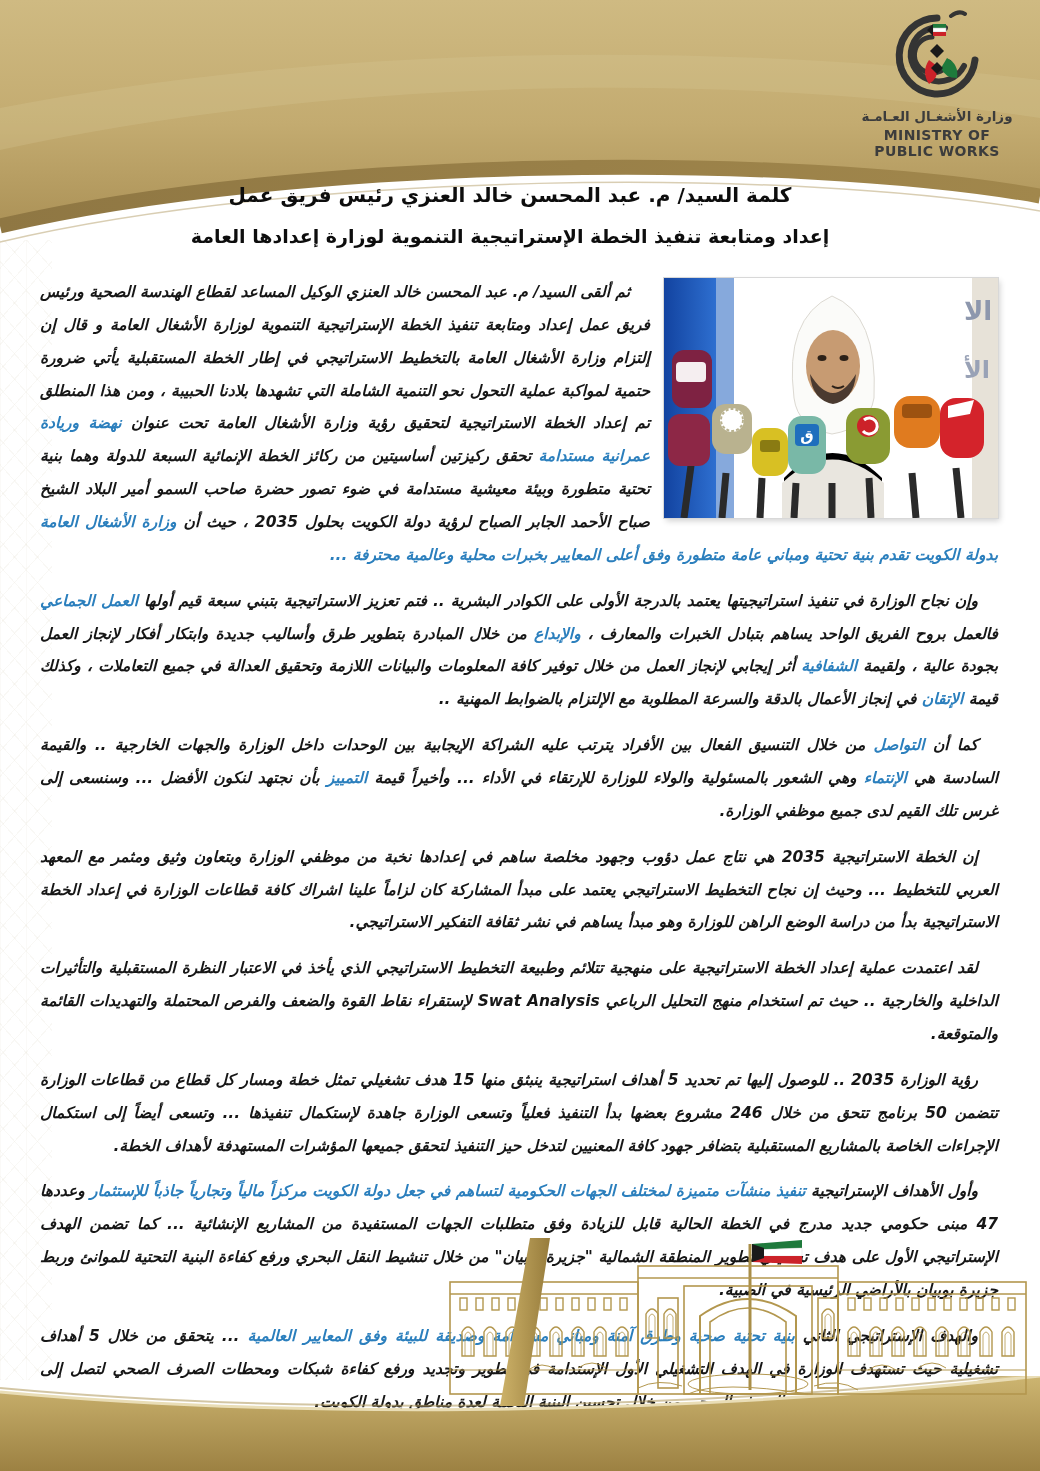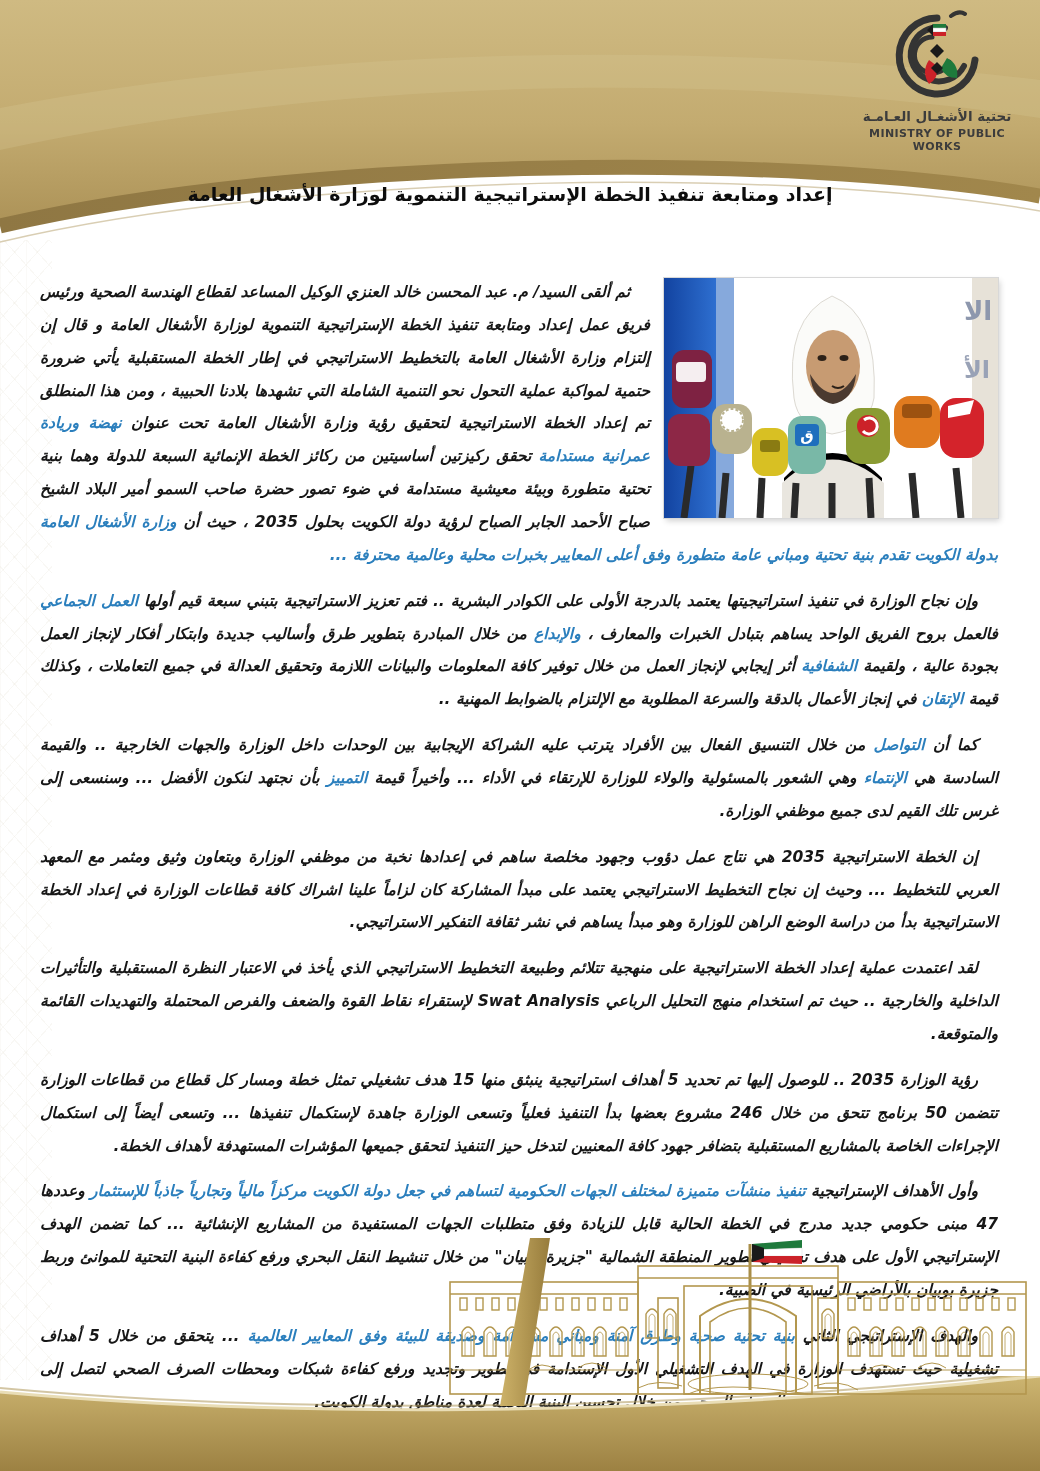--- a/index.html
+++ b/index.html
@@ -6,21 +6,21 @@
   .page{
     position:relative;width:1040px;height:1471px;margin:0 auto;
     background:#ffffff;overflow:hidden;
     font-family:"DejaVu Sans",sans-serif;
   }
   
   .header-band{position:absolute;top:0;left:0;width:1040px;height:250px;z-index:1;}
   .logo{position:absolute;top:10px;right:18px;width:170px;text-align:center;z-index:3;}
   .logo .emblem{display:block;margin:0 auto;}
   .logo .ar{font-size:13.5px;font-weight:bold;color:#3c3c3c;margin-top:2px;direction:rtl;}
-  .logo .en{font-size:11px;font-weight:bold;color:#3c3c3c;letter-spacing:.4px;margin-top:3px;}
+  .logo .en{font-size:14px;font-weight:bold;color:#3c3c3c;letter-spacing:.4px;margin-top:3px;}
   
   .watermark-left{
     position:absolute;left:0;top:240px;width:52px;height:1140px;z-index:0;opacity:.5;
     background:
       repeating-linear-gradient(48deg ,rgba(205,195,165,.22) 0 1px,transparent 1px 17px),
       repeating-linear-gradient(-48deg,rgba(205,195,165,.22) 0 1px,transparent 1px 17px),
       repeating-linear-gradient(90deg ,rgba(205,195,165,.15) 0 1px,transparent 1px 26px);
   }
   
   .titles{position:absolute;top:183px;left:45px;width:930px;z-index:2;direction:rtl;text-align:center;}
@@ -83,26 +83,27 @@
       </g>
       <rect x="48" y="14" width="13" height="4" fill="#1f7a3c"></rect>
       <rect x="48" y="18" width="13" height="4" fill="#ffffff" stroke="#bbbbbb" stroke-width=".5"></rect>
       <rect x="48" y="22" width="13" height="4" fill="#cc2229"></rect>
       <polygon points="48,14 42,20 48,26" fill="#1a1a1a"></polygon>
       <polygon points="52,34 59,41 52,48 45,41" fill="#1a1a1a"></polygon>
       <path d="M44,50 Q36,62 44,74 Q54,68 52,56 Z" fill="#cc2229"></path>
       <path d="M62,48 Q74,54 72,68 Q60,68 56,58 Z" fill="#1f7a3c"></path>
       <polygon points="52,52 58,58 52,64 46,58" fill="#1a1a1a"></polygon>
     </svg>
-    <div class="ar">تحتية الأشغـال العـامـة</div>
+    <div class="ar">وزارة الأشغـال العـامـة</div>
     <div class="en">MINISTRY OF PUBLIC WORKS</div>
   </div>
 
   <div class="titles">
-    <h2 class="t2">إعداد ومتابعة تنفيذ الخطة الإستراتيجية التنموية لوزارة الأشغال العامة</h2>
+    <h1 class="t1">كلمة السيد/ م. عبد المحسن خالد العنزي رئيس فريق عمل</h1>
+    <h2 class="t2">إعداد ومتابعة تنفيذ الخطة الإستراتيجية التنموية لوزارة إعدادها العامة</h2>
   </div>
 
   <div class="article">
 
     <div class="photo-frame">
       <svg width="334" height="240" viewBox="0 0 334 240">
         <defs>
           <linearGradient id="gBlue" x1="0" y1="0" x2="1" y2="0">
             <stop offset="0" stop-color="#1243a0"></stop>
             <stop offset="1" stop-color="#2e6fd0"></stop>

